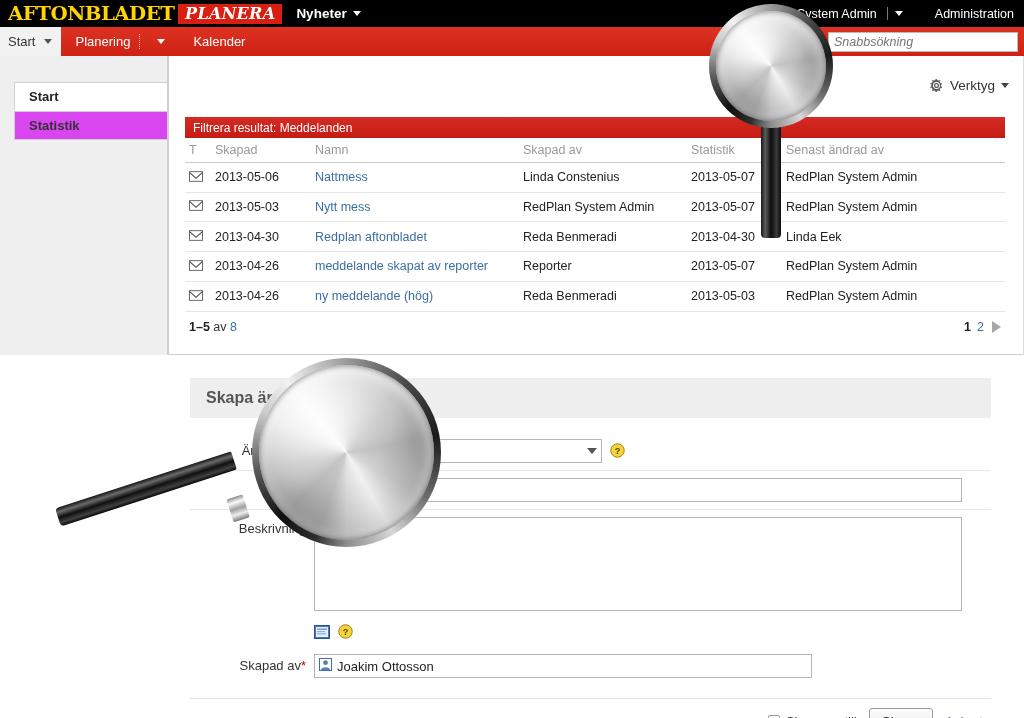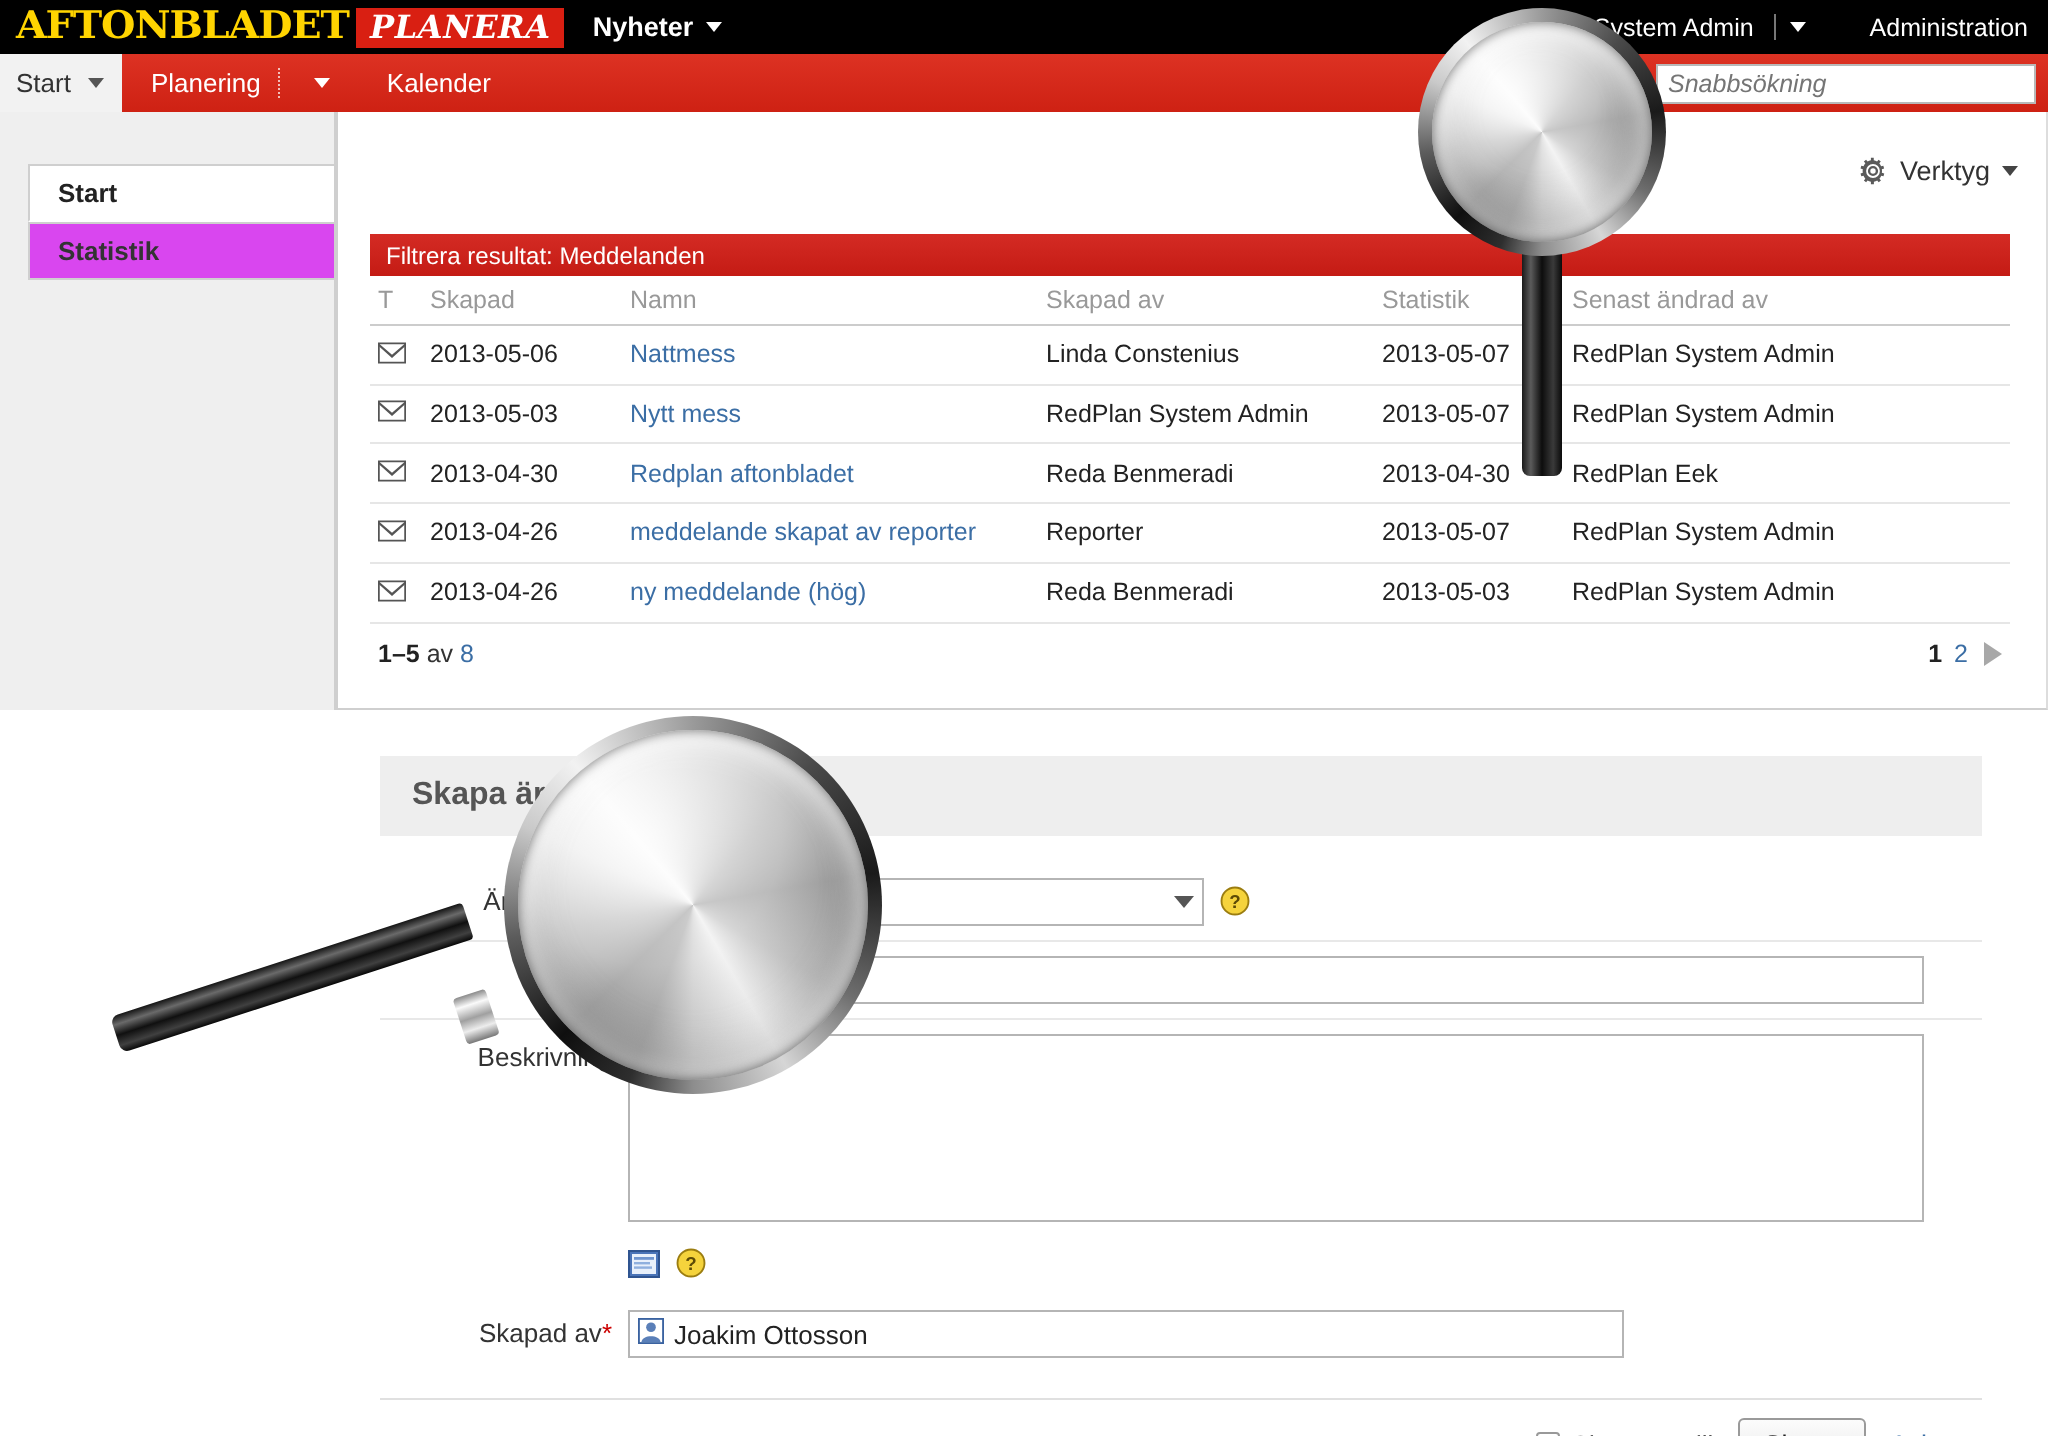--- a/index.html
+++ b/index.html
@@ -451,21 +451,21 @@
               </tr>
               <tr>
                 <td class="col-t"><span class="mail-icon"><svg viewBox="0 0 16 12" width="14" height="11">
                       <rect x="0.5" y="0.5" width="15" height="11" fill="#ffffff" stroke="#555"></rect>
                       <path d="M0.5 0.5 L8 7 L15.5 0.5 L15.5 2.2 L8 8.8 L0.5 2.2 Z" fill="#555"></path>
                     </svg></span></td>
                 <td class="col-skapad">2013-04-30</td>
                 <td class="col-namn link"><a href="#">Redplan aftonbladet</a></td>
                 <td class="col-skapadav">Reda Benmeradi</td>
                 <td class="col-uppd">2013-04-30</td>
-                <td>RedPlan Eek</td>
+                <td>Linda Eek</td>
               </tr>
               <tr>
                 <td class="col-t"><span class="mail-icon"><svg viewBox="0 0 16 12" width="14" height="11">
                       <rect x="0.5" y="0.5" width="15" height="11" fill="#ffffff" stroke="#555"></rect>
                       <path d="M0.5 0.5 L8 7 L15.5 0.5 L15.5 2.2 L8 8.8 L0.5 2.2 Z" fill="#555"></path>
                     </svg></span></td>
                 <td class="col-skapad">2013-04-26</td>
                 <td class="col-namn link"><a href="#">meddelande skapat av reporter</a></td>
                 <td class="col-skapadav">Reporter</td>
                 <td class="col-uppd">2013-05-07</td>

